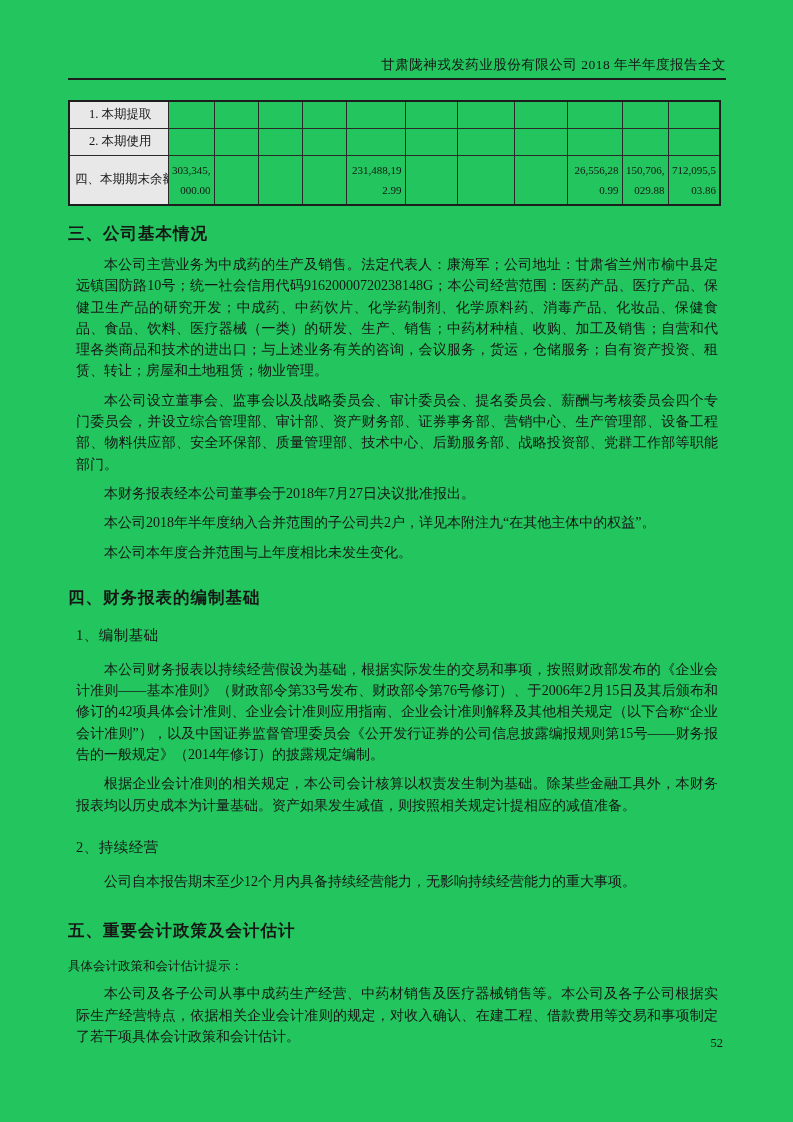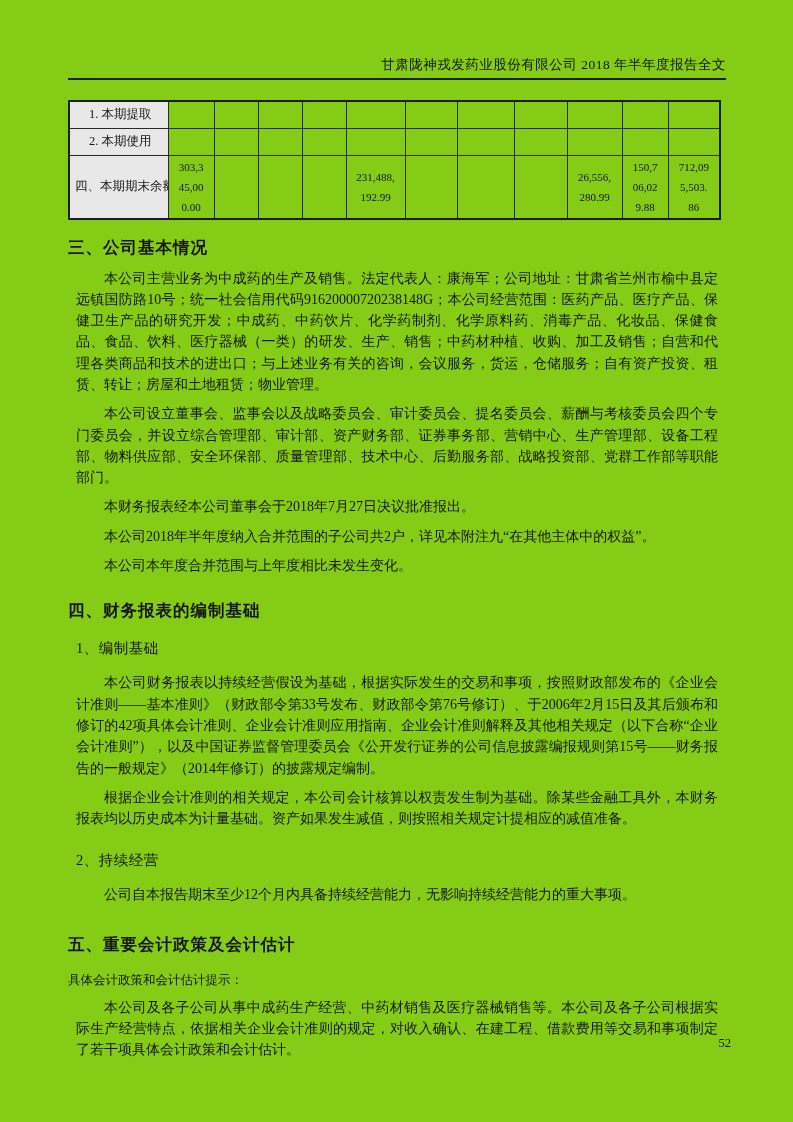--- a/index.html
+++ b/index.html
@@ -1,20 +1,20 @@
 <!DOCTYPE html>
 <html><head>
 <meta charset="utf-8">
 <style>
   html,body{margin:0;padding:0;background:#9a9a9a;}
   .page{
     position:relative;
     width:793px;height:1122px;
     margin:0 auto;
-    background:#84cc16;
+    background:#22c55e;
     box-sizing:border-box;
     padding:0 67px 0 68px;
     font-family:"Liberation Serif","DejaVu Serif",serif;
     color:#161616;
     overflow:hidden;
   }
   
   .hdr{
     padding-top:56px;
     padding-bottom:4px;
@@ -41,23 +41,23 @@
   }
   td.lbl{
     background:#e8e8e8;
     font-size:12.5px;
     text-align:center;
     padding:2px 2px 2px 5px;
     white-space:nowrap;
   }
   td.val{
     font-size:11px;
-    text-align:center;
+    text-align:right;
     vertical-align:middle;
-    padding:1px 9px;
+    padding:1px 3px;
     word-break:break-all;
     line-height:20px;
   }
   tr.r{height:27px;}
   tr.rl{height:50px;}
   
   h2.sec{
     font-size:16.5px;
     font-weight:bold;
     line-height:22px;
@@ -85,21 +85,21 @@
   p.note{
     font-size:12.5px;
     line-height:17px;
     text-align:left;
     text-indent:0;
     margin:16px 0 6px 0;
   }
   .pageno{
     position:absolute;
     top:1036px;
-    right:62px;
+    right:70px;
     font-size:12.5px;
   }
 </style>
 </head>
 <body>
 
 <div class="page">
 
   <div class="hdr">
     <div class="hdr-title">甘肃陇神戎发药业股份有限公司 2018 年半年度报告全文</div>

